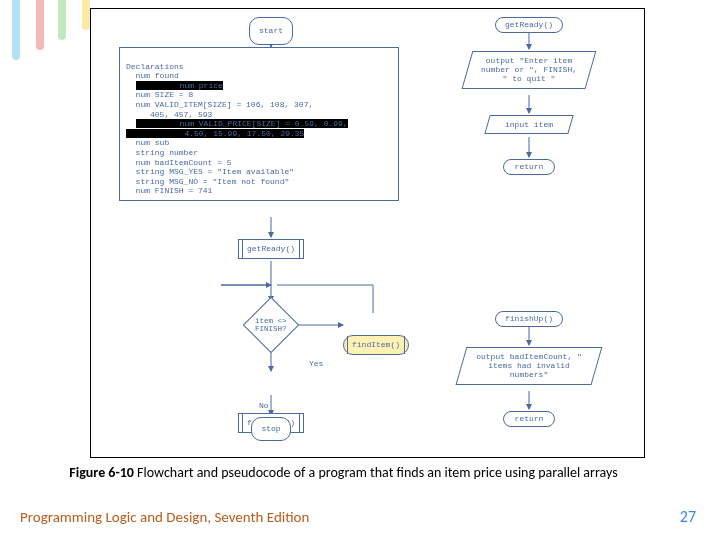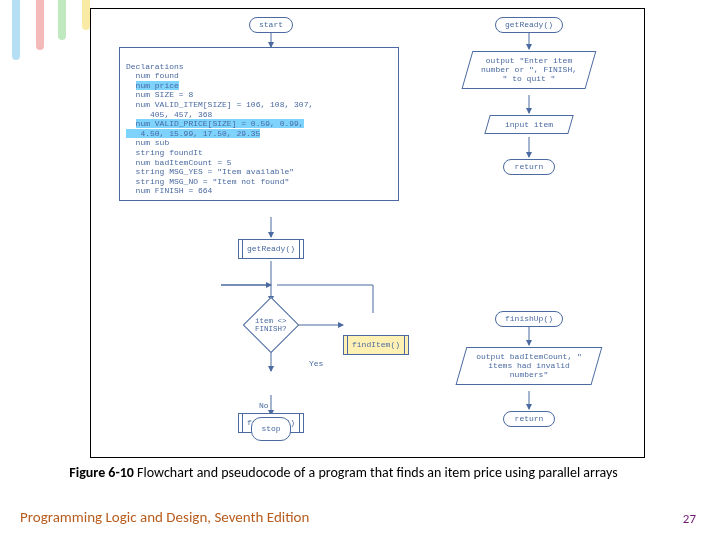--- a/index.html
+++ b/index.html
@@ -36,22 +36,22 @@
     bottom: 14px;
     left: 20px;
     font-size: 15px;
     color: #b85c1e;
     font-family: Calibri, Arial, sans-serif;
   }
   .footer-right {
     position: absolute;
     bottom: 14px;
     right: 24px;
-    font-size: 13px;
-    color: #701a75;
+    font-size: 16px;
+    color: #3b82f6;
     font-family: Calibri, Arial, sans-serif;
   }
   .node {
     position: absolute;
     font-family: "Courier New", monospace;
     font-size: 8px;
     color: #4a6aa0;
     text-align: center;
     display: flex;
     align-items: center;
@@ -83,22 +83,22 @@
     border: 1px solid #4a6aa0;
     background: #fff;
     font-family: "Courier New", monospace;
     font-size: 8px;
     color: #4a6aa0;
     text-align: left;
     padding: 4px 6px;
     line-height: 1.2;
     white-space: pre;
   }
-  .hl-pink { background: #7dd3fc; }
-  .hl-yel { background: #fff1b3; }
+  .hl-pink { background: #000000; padding-left: 44px; }
+  .hl-yel { background: #fff1b3; border-radius: 10px; }
   .diamond {
     position: absolute;
     border: 1px solid #4a6aa0;
     background: #fff;
     transform: rotate(45deg);
   }
   .diamond .dtxt {
     transform: rotate(-45deg);
     font-family: "Courier New", monospace;
     font-size: 7.5px;
@@ -185,37 +185,37 @@
     <line x1="180" y1="386" x2="180" y2="406" stroke="#4a6aa0" marker-end="url(#ah)"></line>
 
     <line x1="438" y1="24" x2="438" y2="40" stroke="#4a6aa0" marker-end="url(#ah)"></line>
     <line x1="438" y1="86" x2="438" y2="104" stroke="#4a6aa0" marker-end="url(#ah)"></line>
     <line x1="438" y1="128" x2="438" y2="148" stroke="#4a6aa0" marker-end="url(#ah)"></line>
 
     <line x1="438" y1="318" x2="438" y2="336" stroke="#4a6aa0" marker-end="url(#ah)"></line>
     <line x1="438" y1="382" x2="438" y2="400" stroke="#4a6aa0" marker-end="url(#ah)"></line>
   </svg>
 
-  <div class="node terminal" style="left:158px; top:8px; width:44px; height:16px;">start</div>
+  <div class="node terminal" style="left:158px; top:8px; width:44px; height:28px;">start</div>
 
   <div class="decl-box" style="position:absolute; left:28px; top:38px; width:280px;">
 <span>Declarations</span>
   <span>num found</span>
   <span class="hl-pink">num price</span>
   <span>num SIZE = 8</span>
   <span>num VALID_ITEM[SIZE] = 106, 108, 307,</span>
-  <span>   405, 457, 368</span>
+  <span>   405, 457, 593</span>
   <span class="hl-pink">num VALID_PRICE[SIZE] = 0.59, 0.99,</span>
 <span class="hl-pink">   4.50, 15.99, 17.50, 29.35</span>
   <span>num sub</span>
-  <span>string foundIt</span>
+  <span>string number</span>
   <span>num badItemCount = 5</span>
   <span>string MSG_YES = "Item available"</span>
   <span>string MSG_NO = "Item not found"</span>
-  <span>num FINISH = 664</span></div>
+  <span>num FINISH = 741</span></div>
 
   <div class="node process2" style="left:147px; top:230px; width:66px; height:20px;">getReady()</div>
 
   <div class="diamond" style="left:160px; top:296px; width:40px; height:40px; display:flex; align-items:center; justify-content:center;">
     <div class="dtxt">item &lt;&gt; FINISH?</div>
   </div>
   <div class="lbl" style="left:218px; top:302px;">Yes</div>
   <div class="lbl" style="left:162px; top:344px;padding-left:6px;">No</div>
 
   <div class="node process2 hl-yel" style="left:252px; top:306px; width:66px; height:20px;">findItem()</div>

